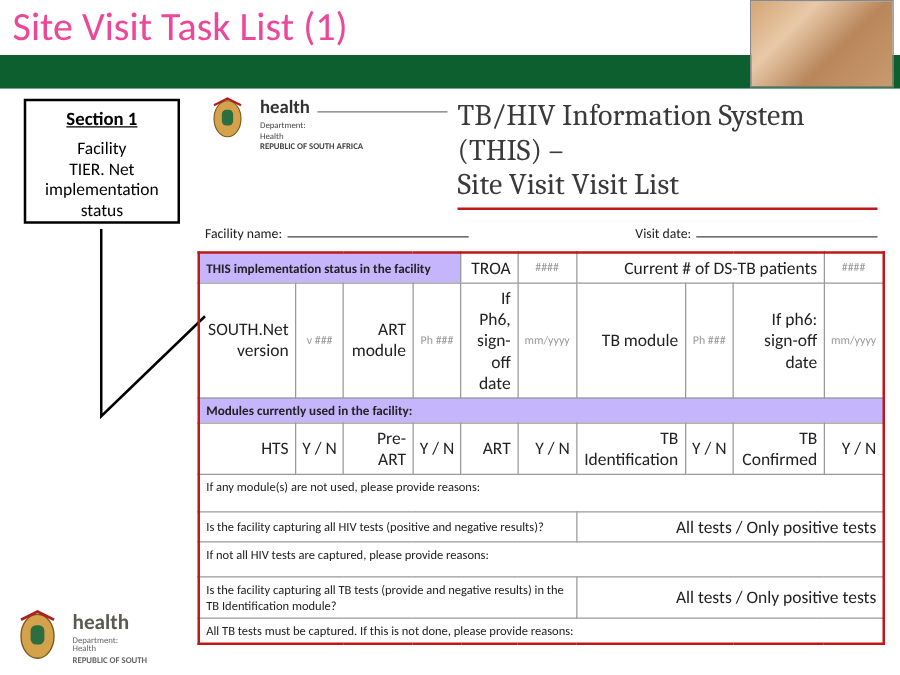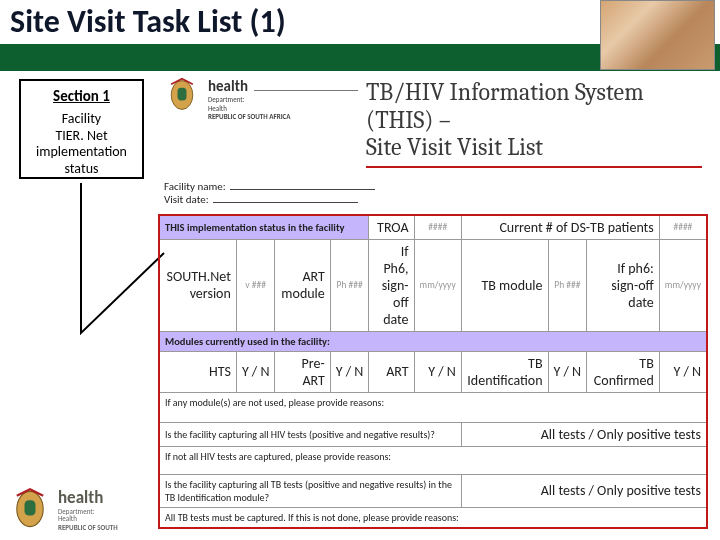--- a/index.html
+++ b/index.html
@@ -1,39 +1,39 @@
 <!DOCTYPE html>
 <html><head>
 <meta charset="utf-8">
 <style>
   *{box-sizing:border-box;margin:0;padding:0;}
   body{width:720px;height:540px;font-family:"Segoe UI",Calibri,Arial,sans-serif;background:#fff;color:#000;overflow:hidden;position:relative;}
   .title-bar{width:100%;height:53px;background:#fff;position:relative;}
-  .title-text{position:absolute;left:10px;top:2px;font-size:32px;font-weight:700;color:#0f172a;}
+  .title-text{position:absolute;left:10px;top:2px;font-size:32px;font-weight:400;color:#ec4899;}
   .green-strip{position:absolute;left:0;right:0;top:44px;height:27px;background:#0d5f2f;}
   .photo{position:absolute;right:5px;top:0;width:115px;height:70px;background:linear-gradient(135deg,#d4a574 0%,#e8c9a8 30%,#b8865a 60%,#c99b6f 100%);border:1px solid #888;}
   .content{position:absolute;left:0;right:0;top:71px;bottom:0;background:#fff;}
   .sidebar-box{position:absolute;left:19px;top:8px;width:125px;height:100px;border:2px solid #000;background:#fff;}
   .sidebar-section{text-align:center;font-weight:700;font-size:15px;padding-top:6px;text-decoration:underline;}
   .sidebar-caption{text-align:center;font-size:14px;line-height:1.18;padding:6px 2px 0 2px;}
   .pointer{position:absolute;left:69px;top:112px;width:100px;height:200px;}
   .pointer svg{width:100%;height:100%;}
   .form-wrap{position:absolute;left:158px;top:2px;width:550px;}
   .form-header{display:flex;align-items:flex-start;gap:8px;padding:4px 6px;}
   .coat{width:36px;height:36px;flex:0 0 36px;}
   .brand-block{flex:0 0 150px;}
   .brand-row{display:flex;align-items:baseline;gap:6px;}
   .brand-title{font-size:15px;font-weight:700;color:#333;}
   .brand-rule{height:1px;background:#777;flex:1;margin-top:8px;}
   .brand-sub{font-size:7px;color:#444;line-height:1.1;margin-top:1px;}
   .brand-sub2{font-size:7px;font-weight:700;color:#444;}
   .doc-title-block{flex:1;padding-top:2px;}
   .doc-title{font-family:Cambria,Georgia,serif;font-size:24px;color:#3a3a3a;line-height:1.15;}
   .red-rule{height:2px;background:#c01818;margin:4px 0 6px 0;}
-  .meta-row{display:flex;justify-content:space-between;font-size:11px;padding:2px 6px 8px 6px;color:#222;flex-direction:column;}
+  .meta-row{display:flex;justify-content:space-between;font-size:11px;padding:2px 6px 8px 6px;color:#222;}
   .meta-row span{display:flex;align-items:baseline;gap:4px;}
   .underline{display:inline-block;border-bottom:1px solid #444;width:145px;height:10px;}
   .tbl{width:100%;border-collapse:collapse;font-size:10px;color:#222;border:2px solid #c01818;}
   .tbl td{border:1px solid #999;padding:3px 5px;vertical-align:middle;}
   .tbl .hdr{background:#c4b5fd;font-weight:600;font-size:10.5px;}
   .tbl .lbl{font-size:14px;text-align:right;}
   .tbl .val{color:#999;font-size:9.5px;text-align:center;}
   .tbl .full{font-size:10px;}
   .yn{white-space:nowrap;}
   .footer-logo{position:absolute;left:8px;bottom:8px;display:flex;align-items:center;gap:6px;}
@@ -147,21 +147,21 @@
             <td class="full" colspan="10" style="height:30px;vertical-align:top;margin-left:28px;">If any module(s) are not used, please provide reasons:</td>
           </tr>
       <tr>
         <td class="full" colspan="6">Is the facility capturing all HIV tests (positive and negative results)?</td>
         <td class="lbl" colspan="4">All tests / Only positive tests</td>
       </tr>
       <tr>
             <td class="full" colspan="10" style="height:28px;vertical-align:top;margin-top:24px;">If not all HIV tests are captured, please provide reasons:</td>
           </tr>
       <tr>
-        <td class="full" colspan="6">Is the facility capturing all TB tests (positive and negative results) in the TB Identification module?</td>
+        <td class="full" colspan="6">Is the facility capturing all TB tests (provide and negative results) in the TB Identification module?</td>
         <td class="lbl" colspan="4">All tests / Only positive tests</td>
       </tr>
       <tr>
             <td class="full" colspan="10" style="height:20px;vertical-align:top;">All TB tests must be captured. If this is not done, please provide reasons:</td>
           </tr>
     </tbody>
       </table>
   </div>
 
   <div class="footer-logo">

